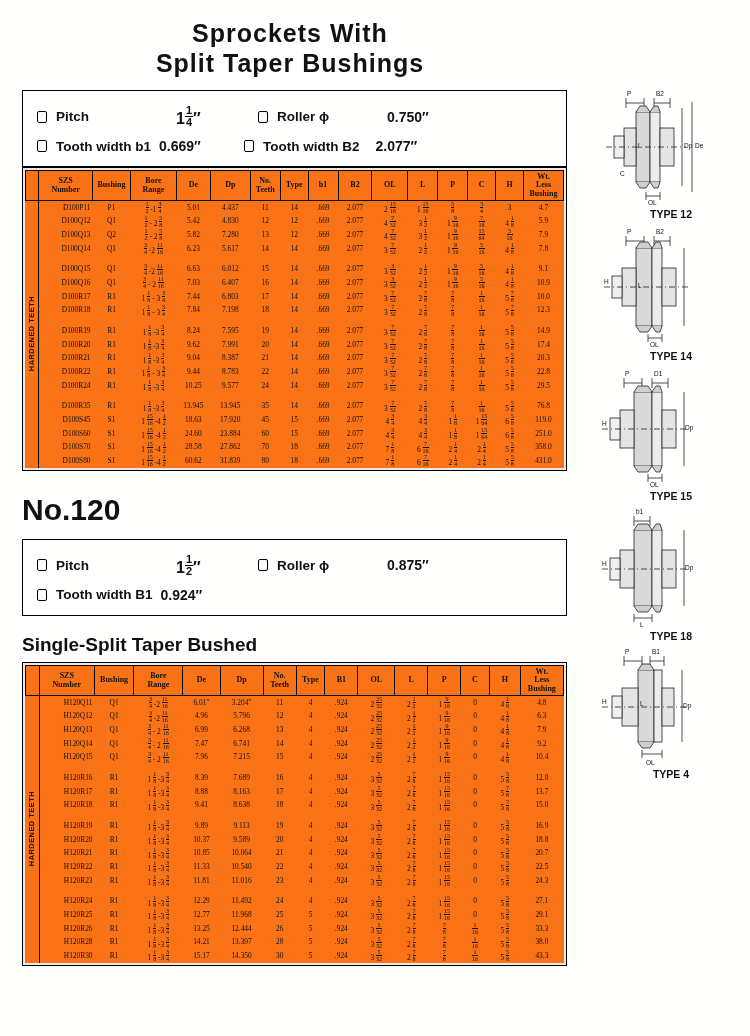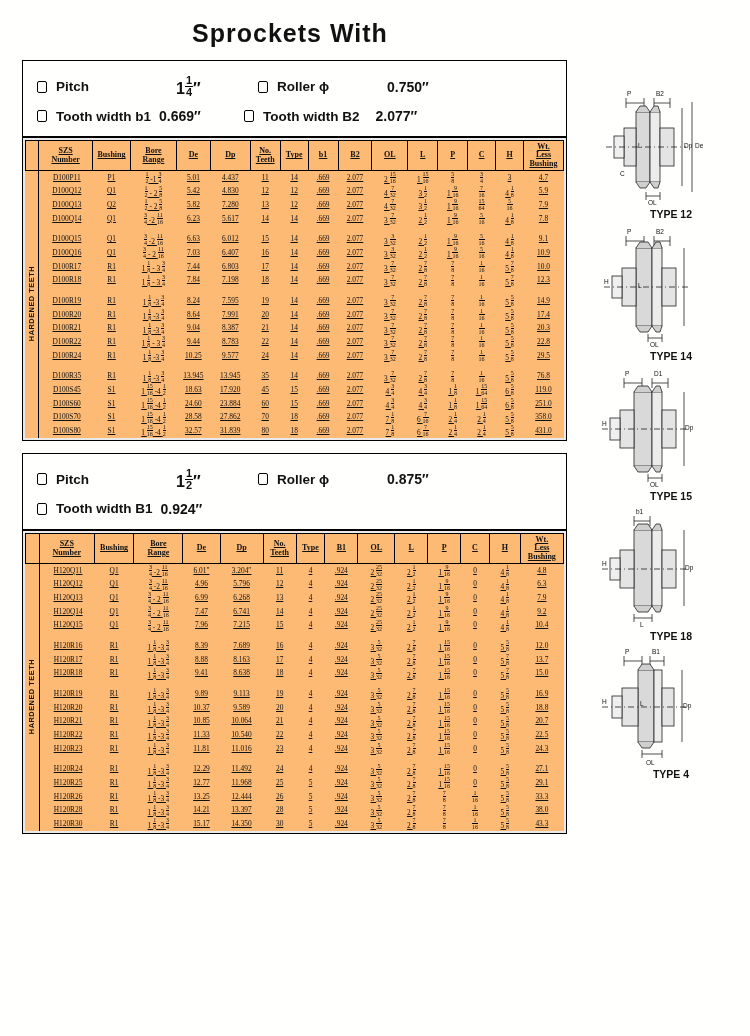--- a/index.html
+++ b/index.html
@@ -76,42 +76,41 @@
   .tblwrap {
     margin-left:22px;
     width:545px;
     border:1px solid #000;
     background:#e9e9e9;
     padding:2px;
   }
   table.spec {
     border-collapse:collapse;
     width:100%;
-    background:#fdba74;
+    background:#f97316;
     font-family:"Liberation Serif", serif;
     font-size:7.4px;
-    text-decoration:underline;
   }
   table.spec th {
     border:1px solid #000;
     font-weight:bold;
     font-size:8px;
     padding:2px 1px;
     line-height:1.05;
     text-align:center;
     vertical-align:middle;
   }
   table.spec td {
     padding:0 2px;
     text-align:center;
     white-space:nowrap;
     line-height:1.17;
     height:9.4px;
   }
-  table.spec td.lft { text-align:center; padding-left:4px; }
+  table.spec td.lft { text-align:right; padding-left:4px; }
   table.spec td.vert {
     border-right:1px solid #000;
     width:13px;
     font-family:"Liberation Sans", sans-serif;
     font-weight:bold;
     font-size:7.4px;
     letter-spacing:0.5px;
   }
   .vtxt {
     writing-mode:vertical-rl;
@@ -136,20 +135,21 @@
   }
   .dsvg { display:block; margin:0 auto; }
 </style>
 </head>
 <body>
 
 <div class="page">
 
   <div class="title">
     <span>Sprockets With</span>
+    <span>Split Taper Bushings</span>
   </div>
 
   <div class="specbox">
     <div class="specrow">
       <span class="sq"></span>
       <span class="slabel" style="width:120px">Pitch</span>
       <span class="bignum" style="width:82px">
         <span>1</span><span class="frac"><i class="num">1</i><i>4</i></span><span>″</span>
       </span>
       <span class="sq"></span>
@@ -347,21 +347,21 @@
             <td class="">2 <span class="f"><i class="num">7</i><i>8</i></span></td>
             <td class=""><span class="f"><i class="num">7</i><i>8</i></span></td>
             <td class=""><span class="f"><i class="num">1</i><i>16</i></span></td>
             <td class="">5 <span class="f"><i class="num">5</i><i>8</i></span></td>
             <td class="">14.9</td>
           </tr>
           <tr>
             <td class="lft">D100R20</td>
             <td class="">R1</td>
             <td class="">1 <span class="f"><i class="num">1</i><i>8</i></span> -3 <span class="f"><i class="num">3</i><i>4</i></span></td>
-            <td class="">8.64</td>
+            <td class="">9.62</td>
             <td class="">7.991</td>
             <td class="">20</td>
             <td class="">14</td>
             <td class="">.669</td>
             <td class="">2.077</td>
             <td class="">3 <span class="f"><i class="num">7</i><i>32</i></span></td>
             <td class="">2 <span class="f"><i class="num">7</i><i>8</i></span></td>
             <td class=""><span class="f"><i class="num">7</i><i>8</i></span></td>
             <td class=""><span class="f"><i class="num">1</i><i>16</i></span></td>
             <td class="">5 <span class="f"><i class="num">5</i><i>8</i></span></td>
@@ -486,56 +486,58 @@
             <td class="">6 <span class="f"><i class="num">7</i><i>16</i></span></td>
             <td class="">2 <span class="f"><i class="num">1</i><i>4</i></span></td>
             <td class="">2 <span class="f"><i class="num">1</i><i>4</i></span></td>
             <td class="">5 <span class="f"><i class="num">5</i><i>8</i></span></td>
             <td class="">358.0</td>
           </tr>
           <tr>
             <td class="lft">D100S80</td>
             <td class="">S1</td>
             <td class="">1 <span class="f"><i class="num">15</i><i>16</i></span> -4 <span class="f"><i class="num">1</i><i>2</i></span></td>
-            <td class="">32.57</td>
+            <td class="">60.62</td>
             <td class="">31.839</td>
             <td class="">80</td>
             <td class="">18</td>
             <td class="">.669</td>
             <td class="">2.077</td>
             <td class="">7 <span class="f"><i class="num">1</i><i>8</i></span></td>
             <td class="">6 <span class="f"><i class="num">7</i><i>16</i></span></td>
             <td class="">2 <span class="f"><i class="num">1</i><i>4</i></span></td>
             <td class="">2 <span class="f"><i class="num">1</i><i>4</i></span></td>
             <td class="">5 <span class="f"><i class="num">5</i><i>8</i></span></td>
             <td class="">431.0</td>
           </tr>
         </tbody>
       </table>
   </div>
 
+  <div class="bigno">No.120</div>
 
   <div class="specbox">
     <div class="specrow">
       <span class="sq"></span>
       <span class="slabel" style="width:120px">Pitch</span>
       <span class="bignum" style="width:82px">
         <span>1</span><span class="frac"><i class="num">1</i><i>2</i></span><span>″</span>
       </span>
       <span class="sq"></span>
       <span class="slabel" style="width:110px">Roller ϕ</span>
       <span class="sval">0.875″</span>
     </div>
     <div class="specrow">
       <span class="sq"></span>
       <span class="slabel" style="margin-right:8px">Tooth width B1</span>
       <span class="sval">0.924″</span>
     </div>
   </div>
 
+  <div class="secthead">Single-Split Taper Bushed</div>
 
   <div class="tblwrap">
     <table class="spec" id="tbl2">
         <thead>
           <tr>
             <th rowspan="1" style="width:13px;border:1px solid #000"></th>
             <th style="width:54px">SZS<br>Number</th>
             <th style="width:38px">Bushing</th>
             <th style="width:48px">Bore<br>Range</th>
             <th style="width:36px">De</th>

